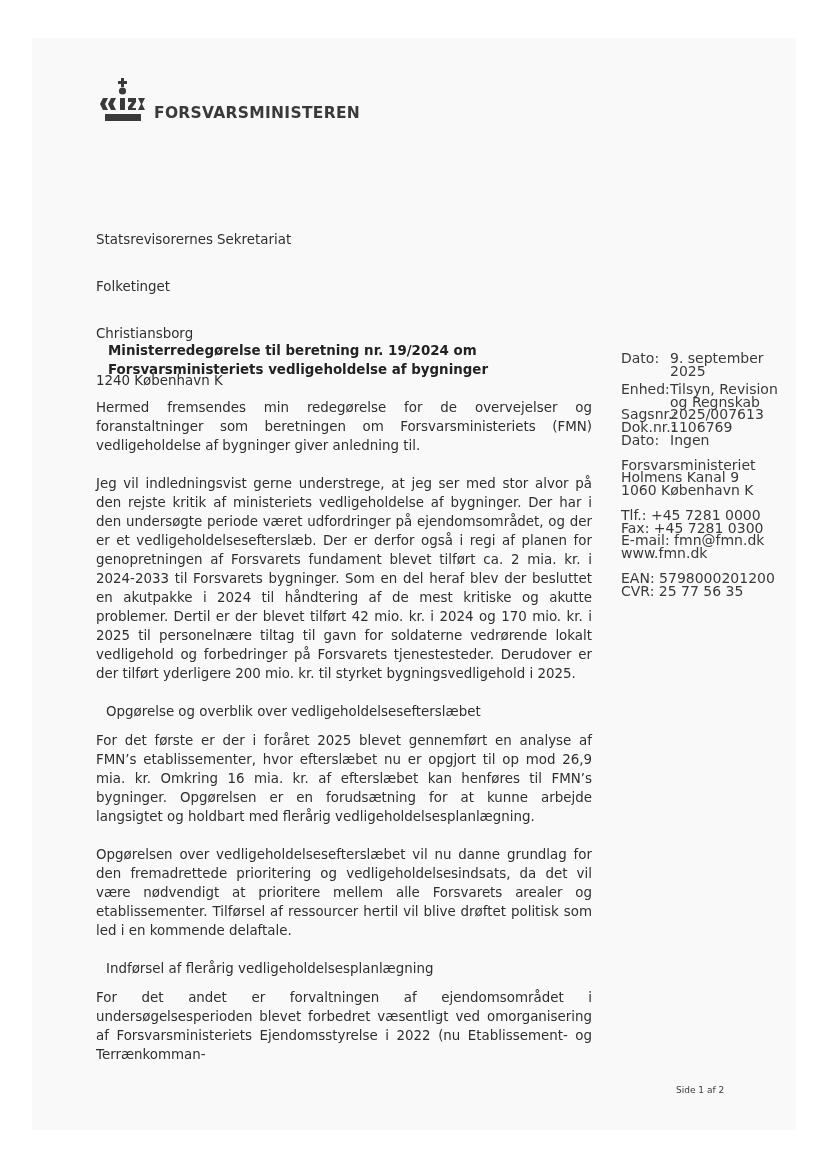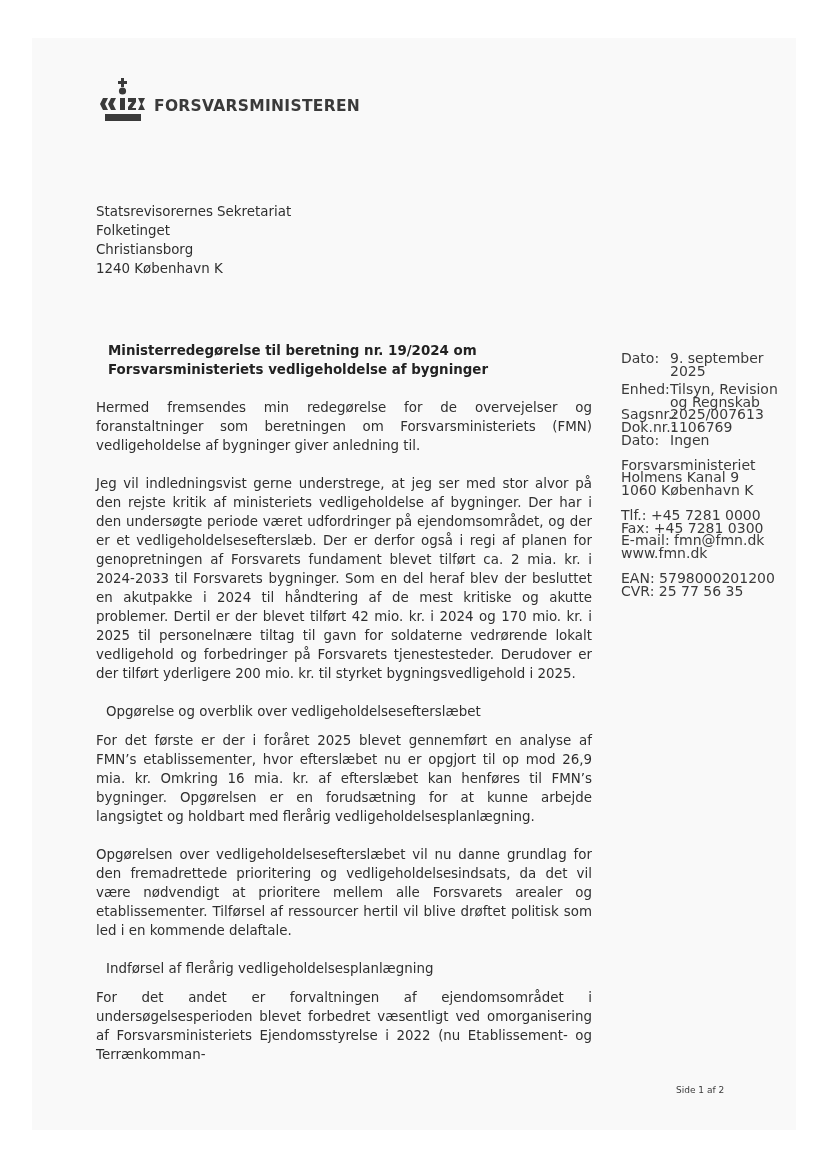--- a/index.html
+++ b/index.html
@@ -4,28 +4,28 @@
 <style>
   html, body { margin: 0; padding: 0; }
   body {
     width: 828px; height: 1169px; background: #ffffff; position: relative; overflow: hidden;
     font-family: "DejaVu Sans", sans-serif; color: #2b2b2b;
   }
   .page {
     position: absolute; left: 32px; top: 38px; width: 764px; height: 1092px;
     background: #f9f9f9;
   }
-  .logo { position: absolute; left: 100px; top: 78px; display: flex; align-items: center; }
+  .logo { position: absolute; left: 100px; top: 78px; display: flex; align-items: flex-end; }
   .logo svg { display: block; }
   .logo-text {
     margin-left: 8px; font-family: "DejaVu Sans", sans-serif; font-weight: bold;
     font-size: 15.5px; letter-spacing: 0.3px; color: #3a3a3a; margin-top: 12px;
   }
   .address { position: absolute; left: 96px; top: 202px; font-size: 13.4px; line-height: 19px; color: #2f2f2f; }
-  .address div { white-space: nowrap; }
+  .address div { white-space: nowrap; margin-top: 28px; }
   .main { position: absolute; left: 96px; top: 341px; width: 496px; font-size: 13.4px; line-height: 19px; color: #2f2f2f; }
   .main h1 { margin: 0 0 19px 12px; font-size: 13.4px; font-weight: bold; line-height: 19px; color: #222; }
   .main p { margin: 12px 0 19px 0; text-align: justify; }
   .main .sub { margin: 10px; }
   .main p.after-sub { margin-top: 0; }
   .side { position: absolute; left: 621px; top: 352px; width: 180px; font-size: 14px; line-height: 12.6px; color: #3a3a3a; }
   .meta-row { display: flex; }
   .meta-label { width: 49px; flex: none; }
   .meta-value { flex: 1; }
   .gap { height: 12.6px; }

